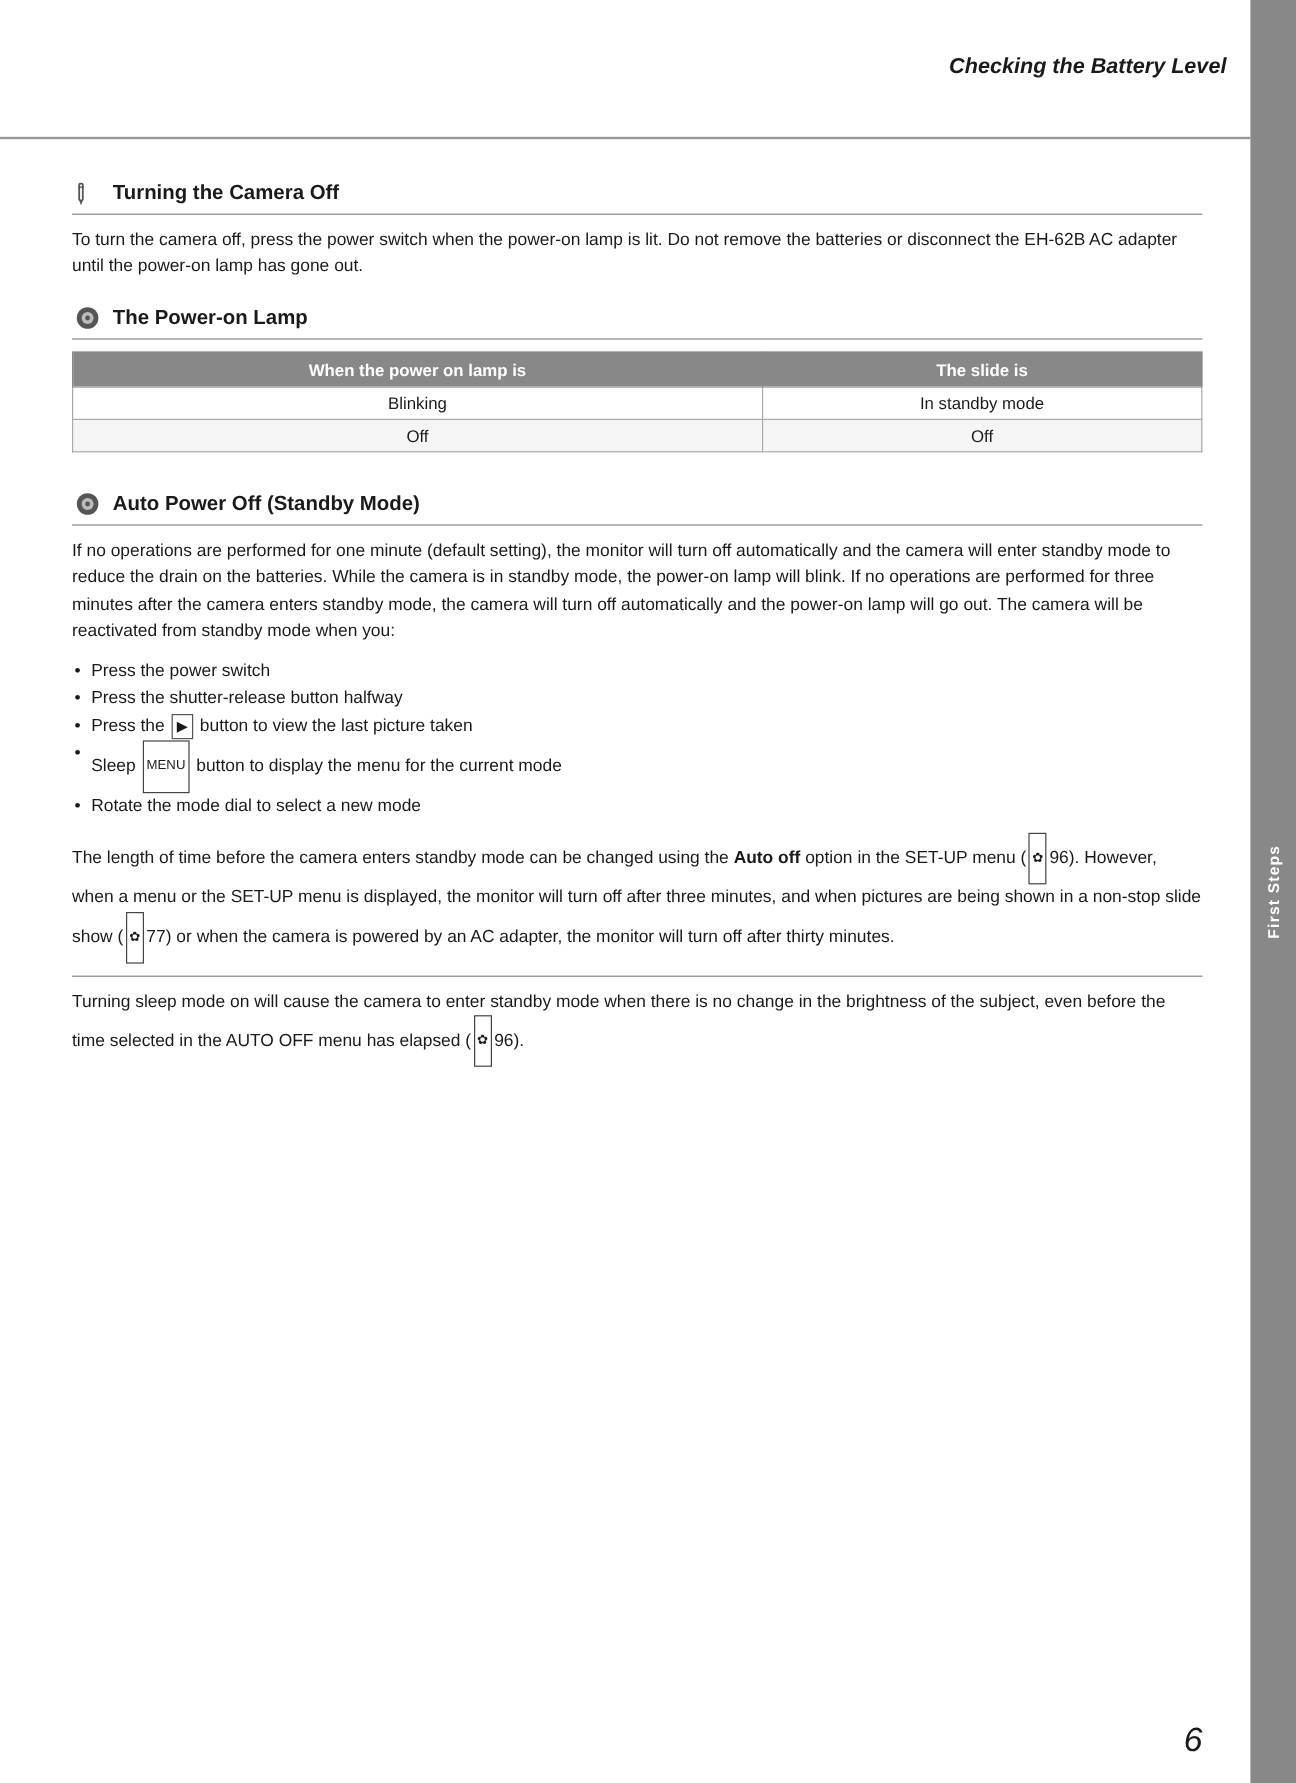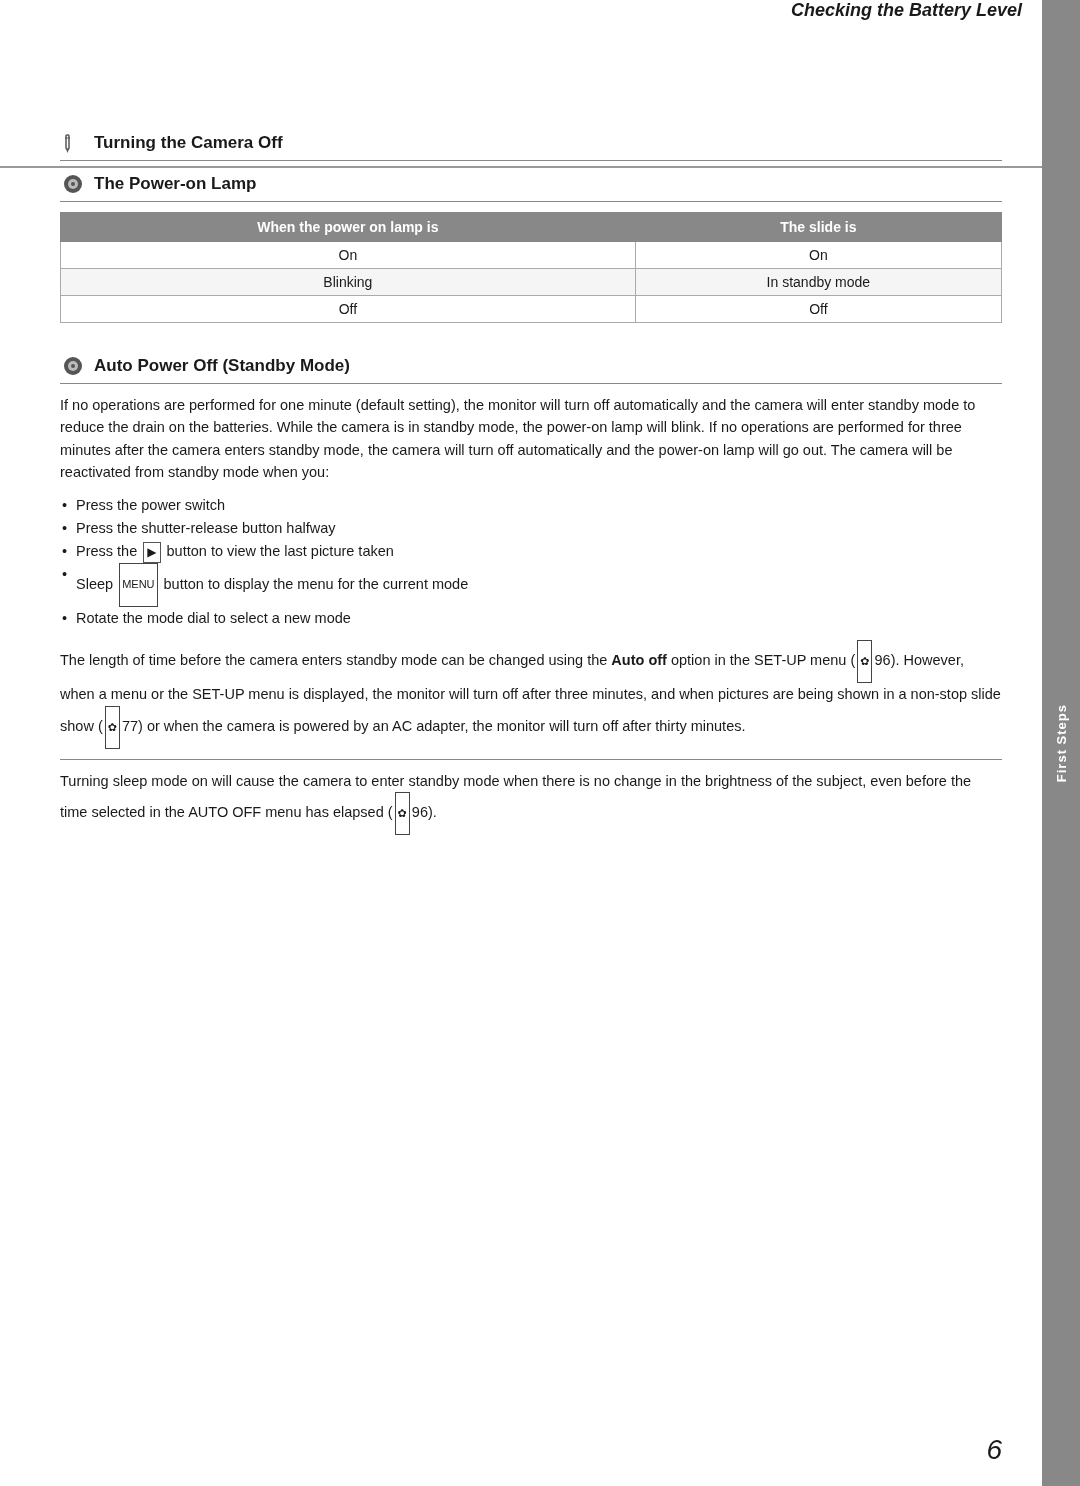--- a/index.html
+++ b/index.html
@@ -49,24 +49,24 @@
       font-weight: bold;
       letter-spacing: 1px;
     }
 
     
     .top-header {
       position: absolute;
       top: 0;
       left: 0;
       right: 38px;
-      height: 168px;
+      height: 116px;
       border-bottom: 2px solid #999;
       display: flex;
-      align-items: flex-start;
+      align-items: center;
       justify-content: flex-end;
       padding-bottom: 4px;
       padding-right: 20px;
     }
 
     .page-title {
       font-size: 18px;
       font-weight: bold;
       font-family: Arial, sans-serif;
       color: #1a1a1a;
@@ -80,20 +80,21 @@
       left: 60px;
       right: 78px;
       bottom: 60px;
     }
 
     
     .section-header {
       display: flex;
       align-items: center;
       margin-bottom: 4px;
+      margin-top: 18px;
     }
 
     .section-icon {
       width: 26px;
       height: 26px;
       margin-right: 8px;
       flex-shrink: 0;
       display: flex;
       align-items: center;
       justify-content: center;
@@ -227,20 +228,21 @@
       <div class="section-icon">
         <svg width="22" height="22" viewBox="0 0 22 22">
           <rect x="4" y="3" width="3" height="14" rx="1" fill="none" stroke="#555" stroke-width="1.5"></rect>
           <polygon points="4,17 7,17 5.5,21" fill="#555"></polygon>
           <line x1="3" y1="6" x2="8" y2="6" stroke="#555" stroke-width="1"></line>
         </svg>
       </div>
       <span class="section-title">Turning the Camera Off</span>
     </div>
     <hr class="section-divider">
+    <p class="body-text">To turn the camera off, press the power switch when the power-on lamp is lit. Do not remove the batteries or disconnect the EH-62B AC adapter until the power-on lamp has gone out.</p>
 
     <div class="section-header">
       <div class="section-icon">
         <svg width="22" height="22" viewBox="0 0 22 22">
           <circle cx="11" cy="11" r="9" fill="#555"></circle>
           <circle cx="11" cy="11" r="5" fill="#bbb"></circle>
           <circle cx="11" cy="11" r="2" fill="#555"></circle>
         </svg>
       </div>
       <span class="section-title">The Power-on Lamp</span>
@@ -249,24 +251,20 @@
 
     <table class="lamp-table">
       <thead>
         <tr>
           <th>When the power on lamp is</th>
           <th>The slide is</th>
         </tr>
       </thead>
       <tbody>
         <tr>
-          <td>On</td>
-          <td>On</td>
-        </tr>
-        <tr>
           <td>Blinking</td>
           <td>In standby mode</td>
         </tr>
         <tr>
           <td>Off</td>
           <td>Off</td>
         </tr>
       </tbody>
     </table>
 

